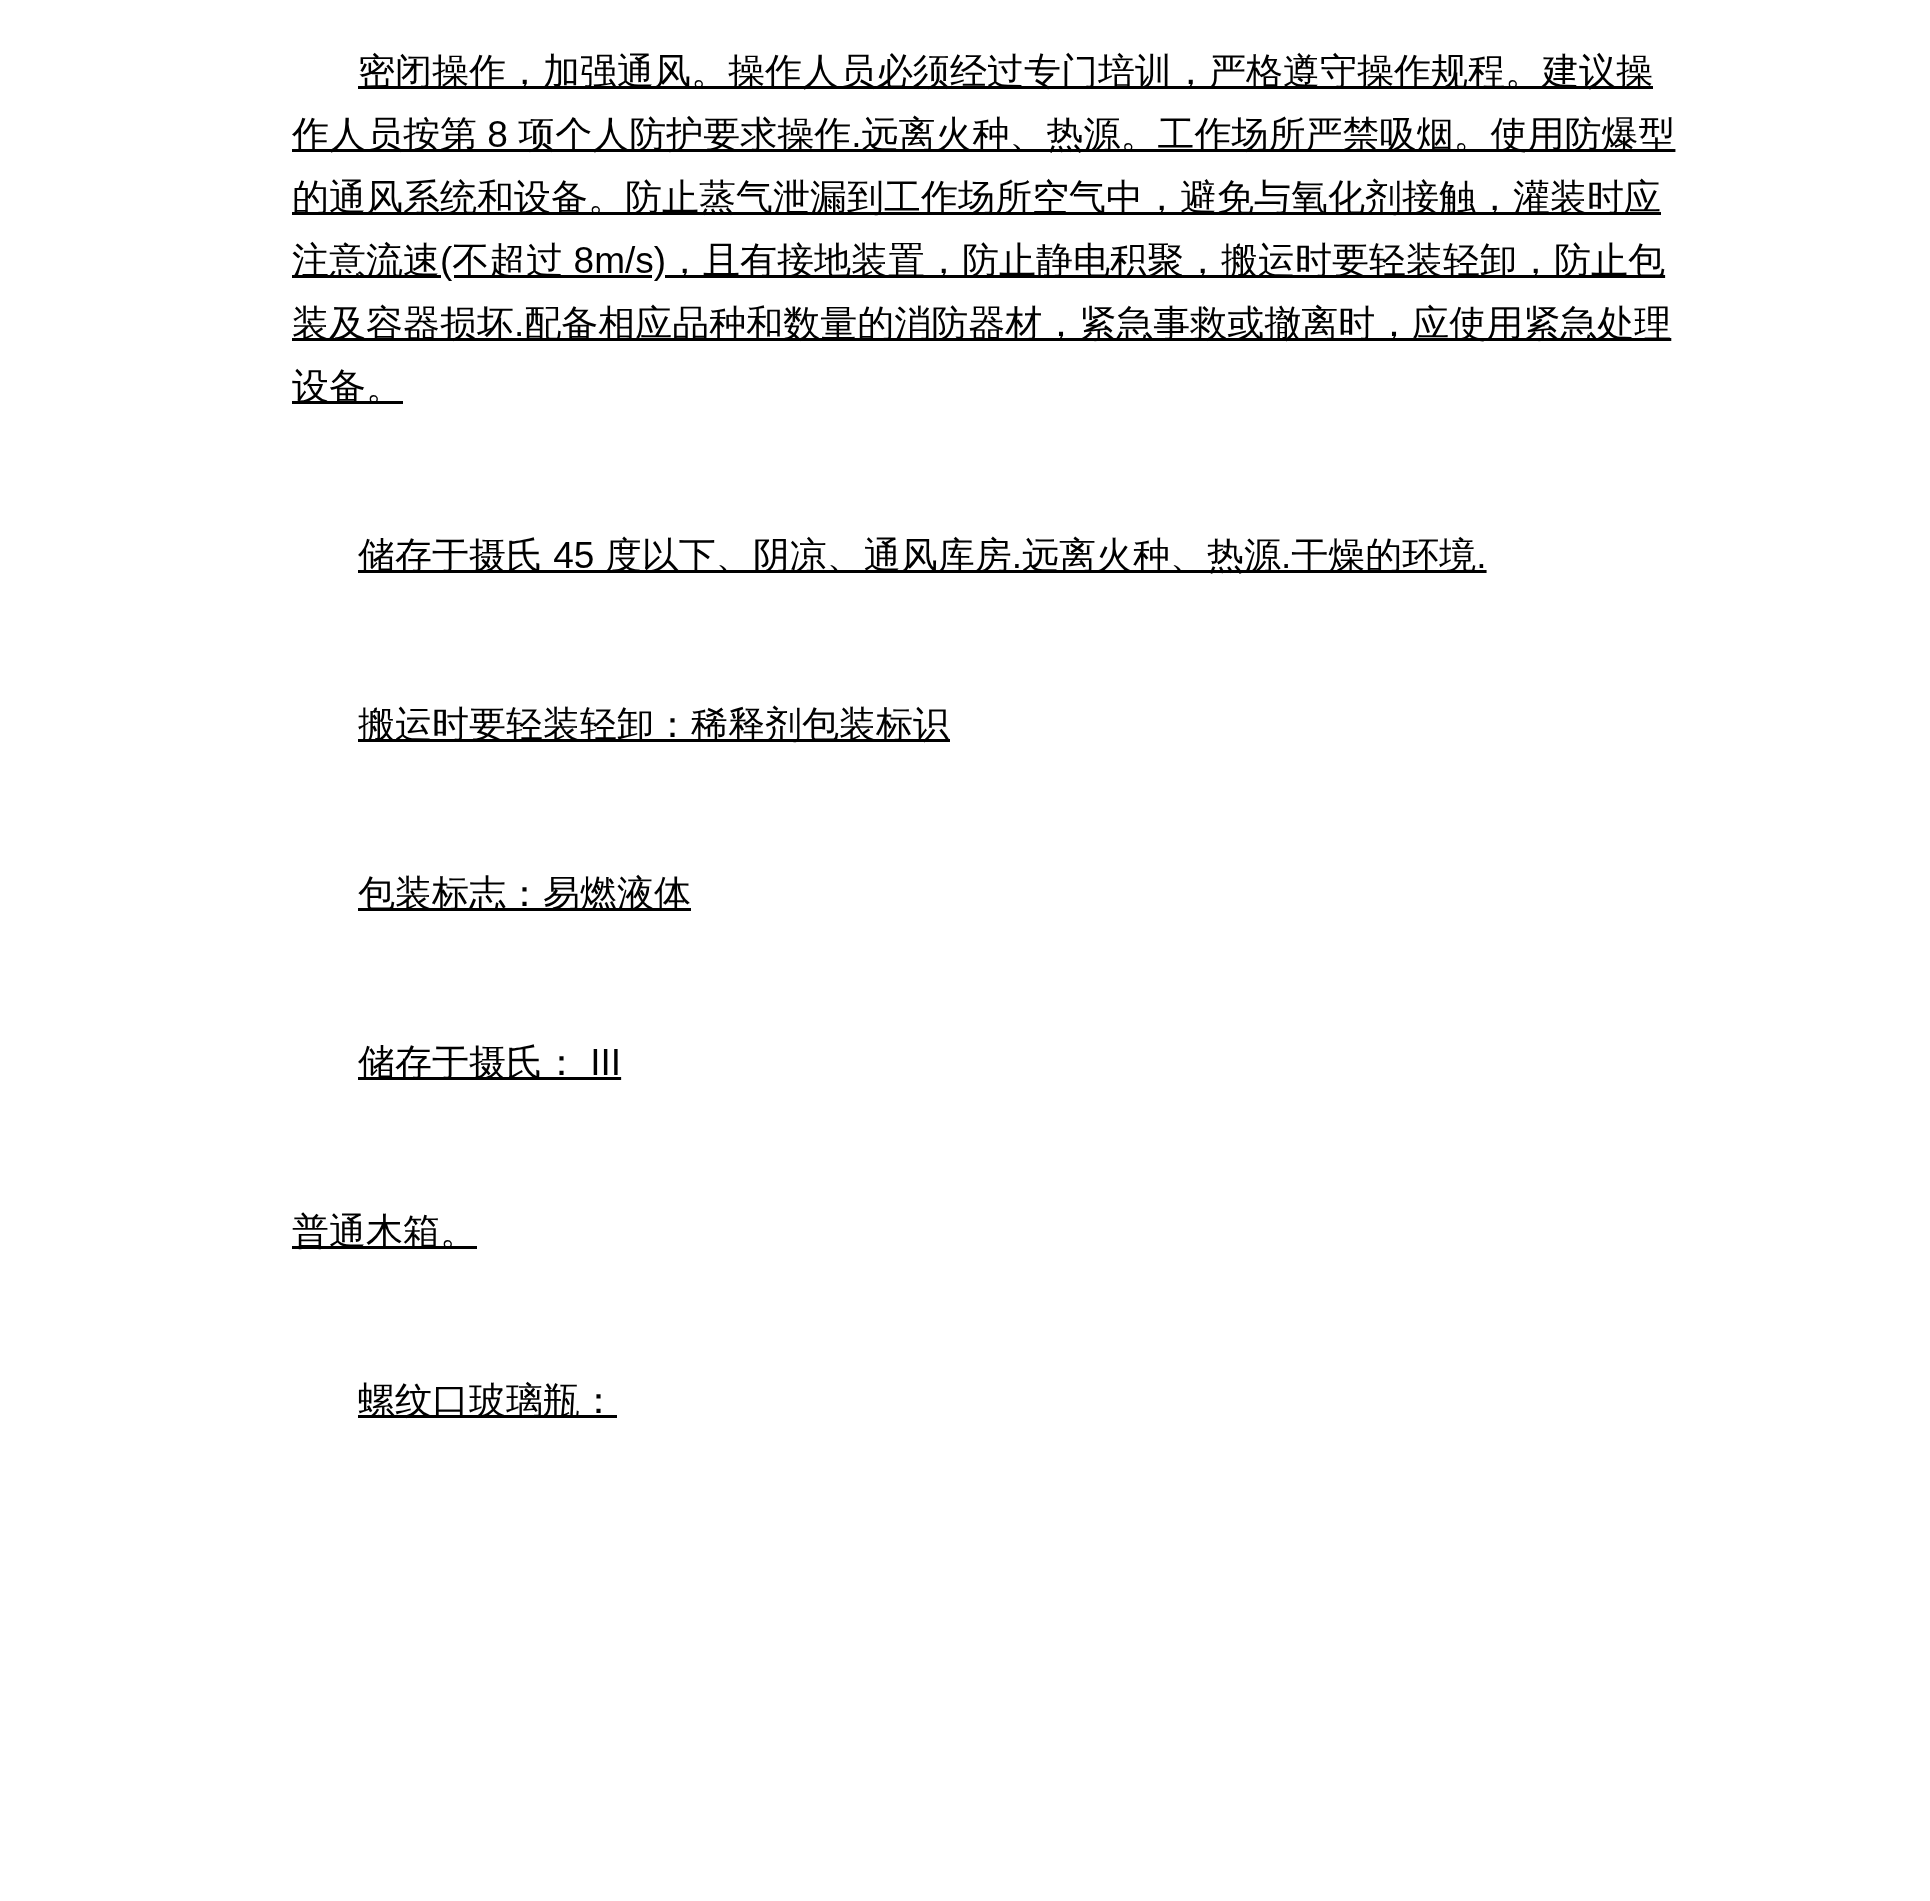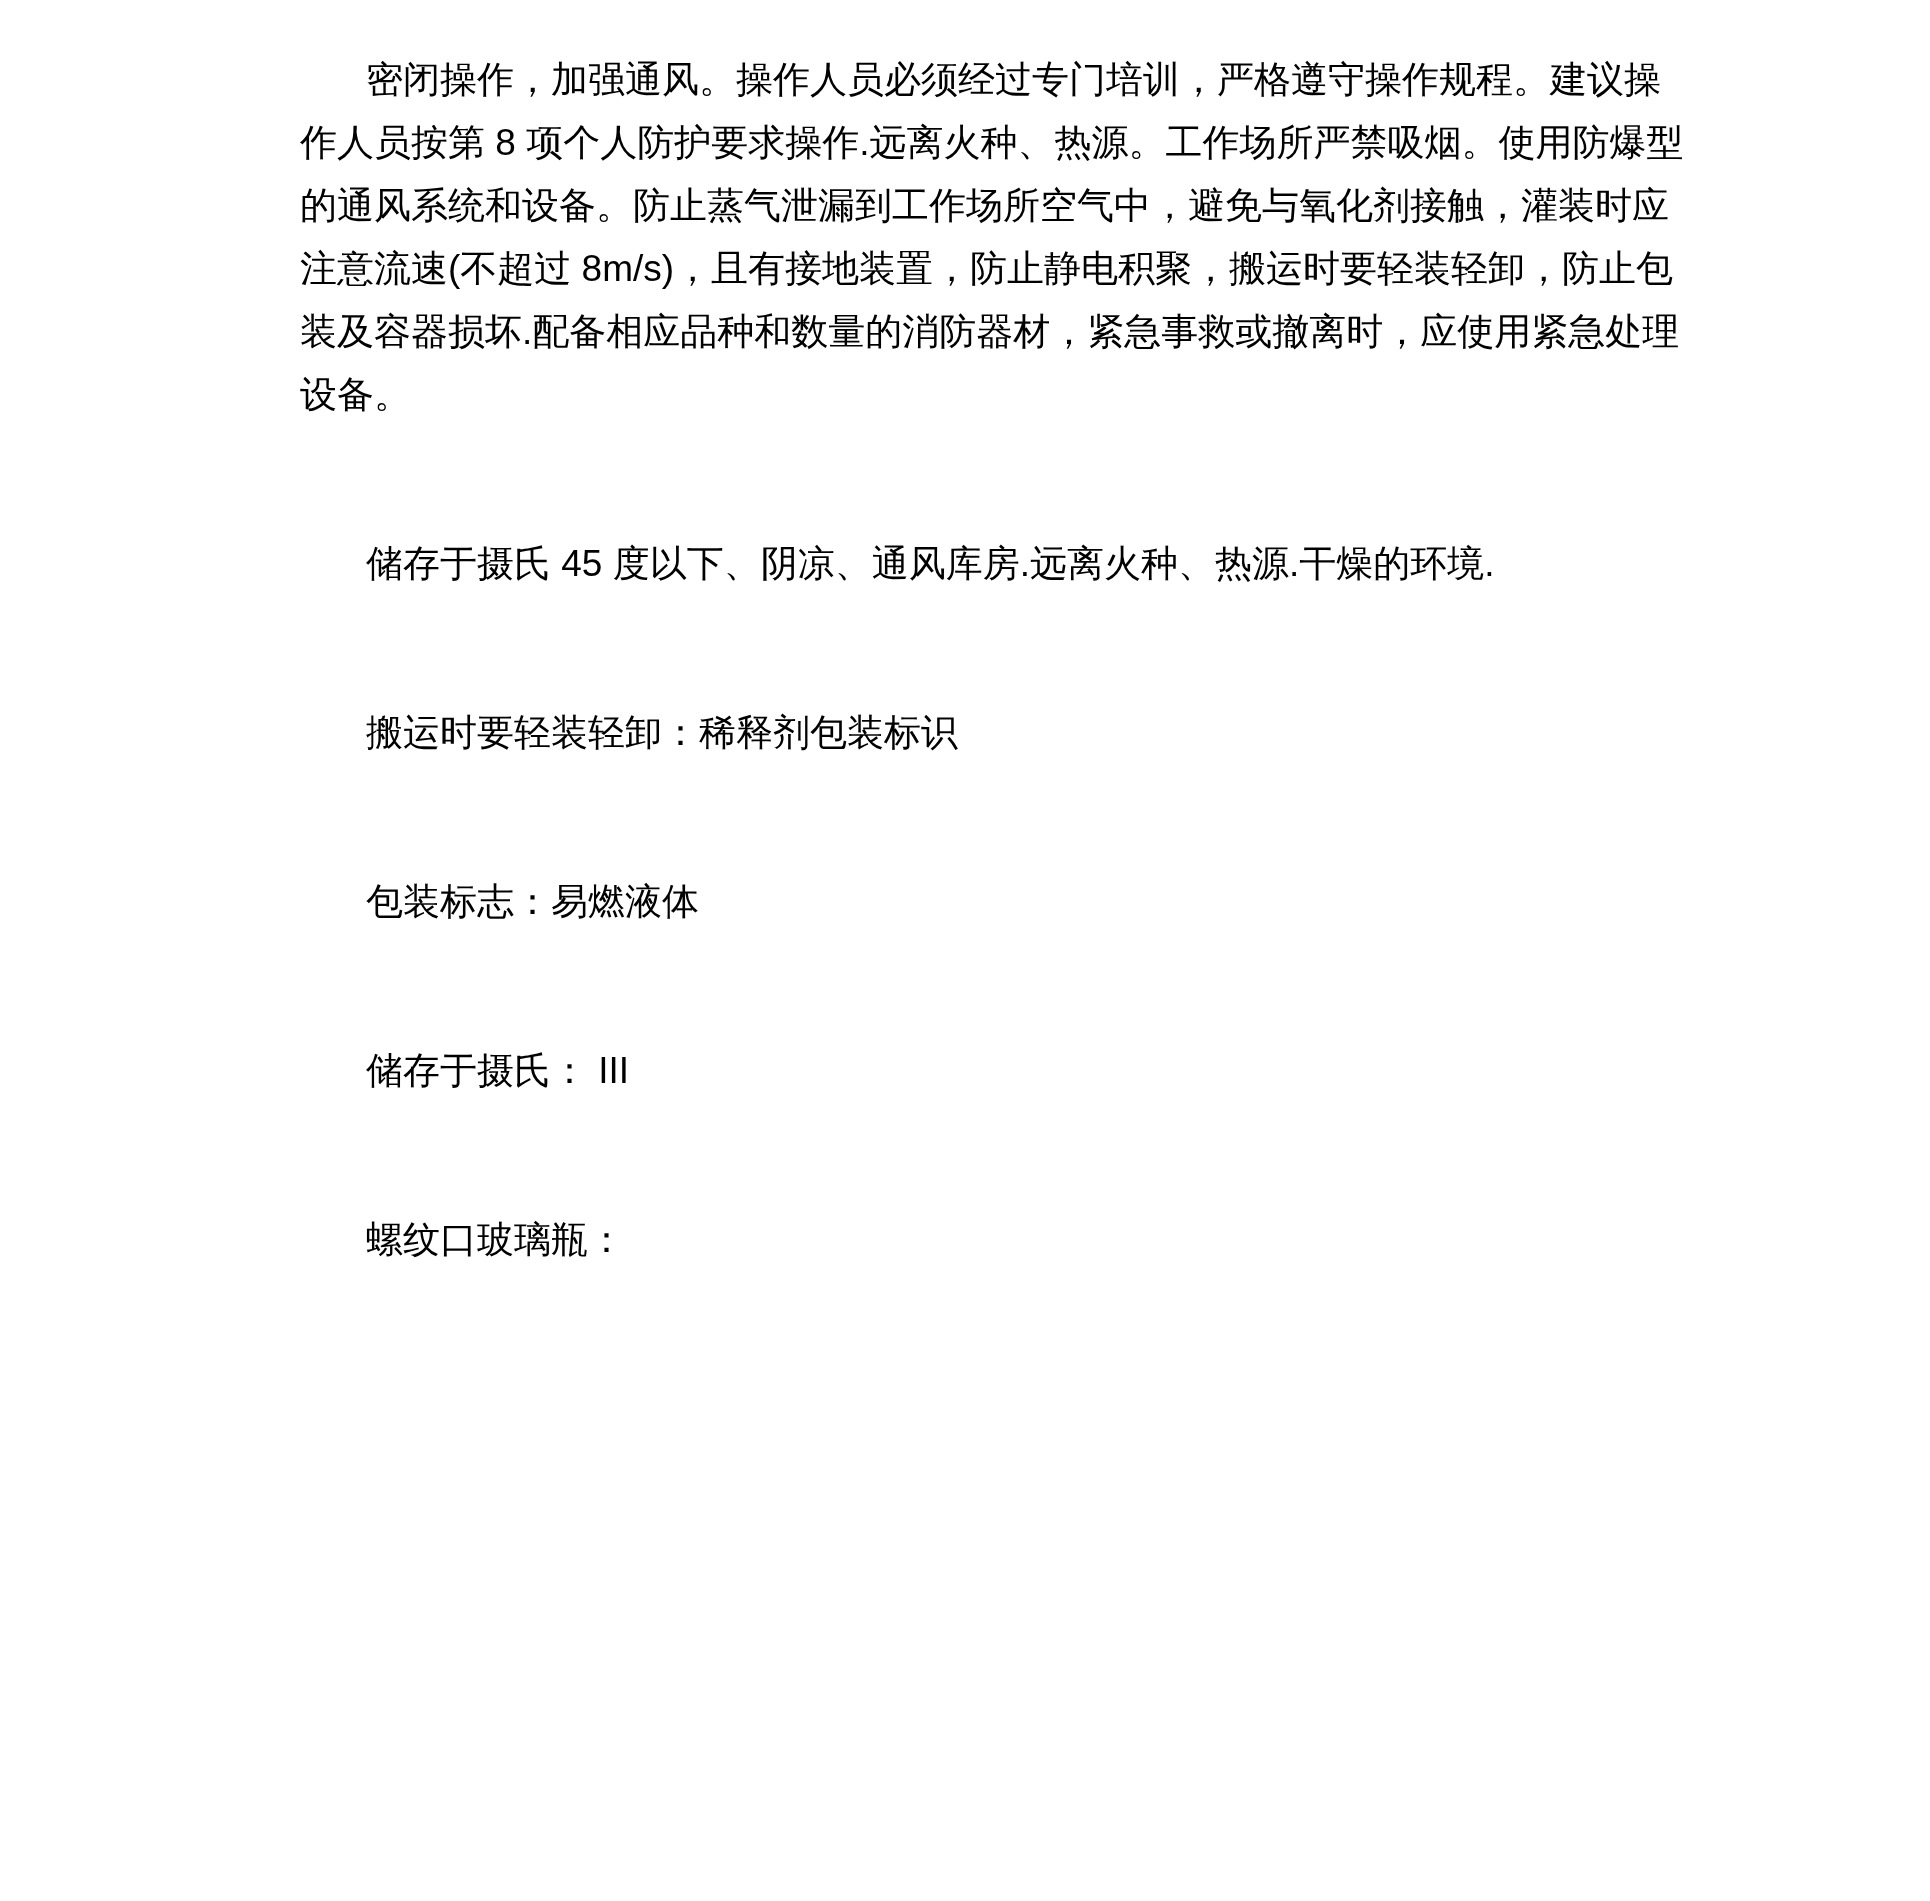--- a/index.html
+++ b/index.html
@@ -14,21 +14,21 @@
     font-family: "Liberation Sans", sans-serif;
   }
   .page {
     box-sizing: border-box;
     width: 1930px;
     height: 1901px;
     background: #ffffff;
     color: #000000;
     padding: 40px 179px 0 292px;
   }
-  .para { margin: 8px; }
+  .para { margin: 0; text-decoration: underline; }
   .para + .para { margin-top: 106px; }
   .line {
     font-size: 37px;
     line-height: 63px;
     white-space: pre;
     letter-spacing: 0px;
     color: #000000;
   }
   .indent { padding-left: 66px; }
 </style>
@@ -57,20 +57,21 @@
 
   <div class="para">
     <div class="line indent">包装标志：易燃液体</div>
   </div>
 
   <div class="para">
     <div class="line indent">储存于摄氏： III</div>
   </div>
 
   <div class="para">
+    <div class="line">普通木箱。</div>
   </div>
 
   <div class="para">
     <div class="line indent">螺纹口玻璃瓶：</div>
   </div>
 
 
 </div>
 
 

